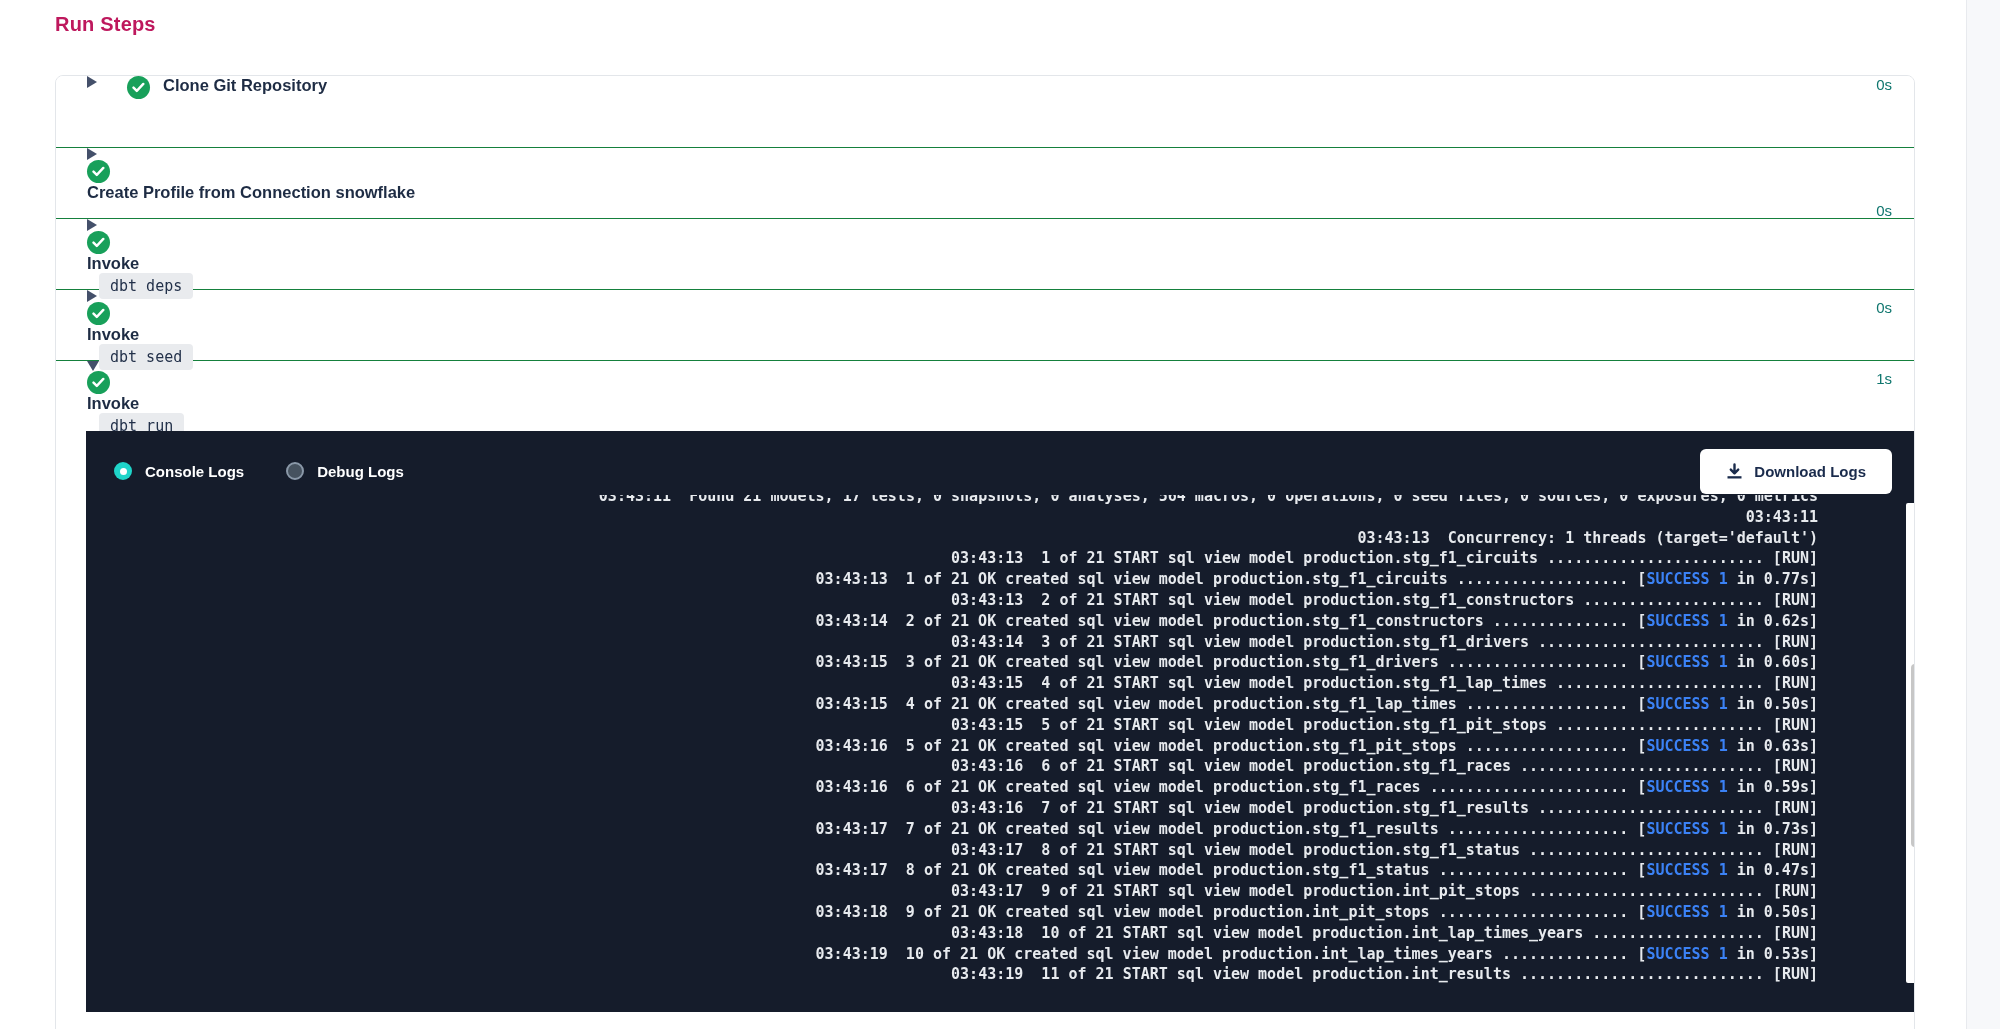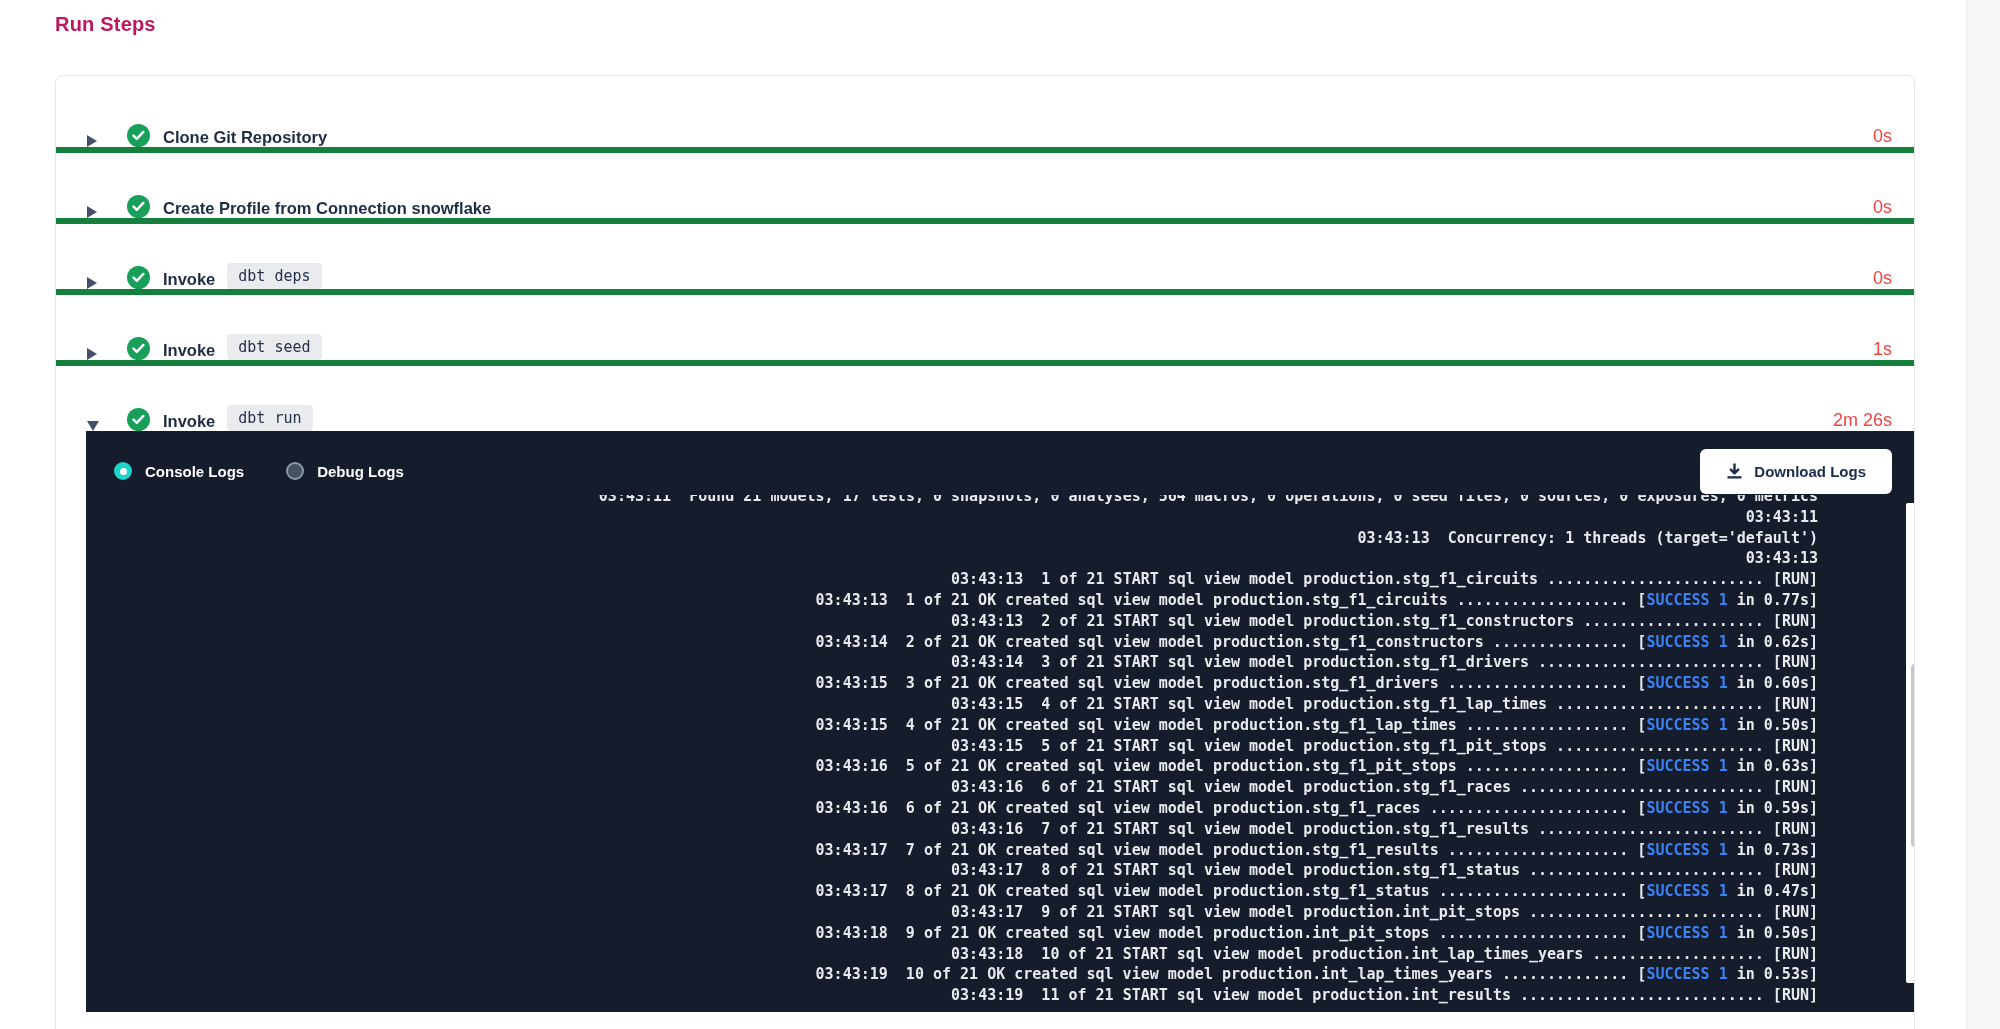--- a/index.html
+++ b/index.html
@@ -6,38 +6,38 @@
   html, body { width: 2000px; height: 1029px; overflow: hidden; background: #ffffff;
     font-family: "Liberation Sans", sans-serif; }
   .page-title { position: absolute; left: 55px; top: 13px; font-size: 20px; font-weight: 700;
     color: #be185d; letter-spacing: .2px; }
   .right-gutter { position: absolute; left: 1966px; top: 0; width: 34px; height: 1029px;
     background: #f7f8fa; border-left: 1px solid #e8eaee; }
 
   .steps-card { position: absolute; left: 55px; top: 75px; width: 1860px; height: 1020px;
     border: 1px solid #e3e6ea; border-radius: 8px; background: #ffffff; overflow: hidden; }
 
-  .step-row { height: 71px; display: flex; align-items: flex-end; padding: 0 22px 0 31px;
+  .step-row { height: 71px; display: flex; align-items: flex-start; padding: 0 22px 0 31px;
     background: #fff; cursor: pointer; }
-  .step-row + .step-row { border-top: 6px solid #15803d; }
+  .step-row + .step-row { border-top: 1px solid #15803d; flex-direction: column; }
 
   .caret { width: 14px; display: inline-flex; margin-right: 26px; }
   .caret-right { width: 0; height: 0; border-left: 10px solid #44506a;
     border-top: 6px solid transparent; border-bottom: 6px solid transparent; }
   .caret-down { width: 0; height: 0; border-top: 10px solid #44506a;
     border-left: 6px solid transparent; border-right: 6px solid transparent; }
 
   .check-circle { width: 23px; height: 23px; border-radius: 50%; background: #18a05a;
     display: inline-flex; align-items: center; justify-content: center; margin-right: 13px; flex: none; }
   .check-circle svg { display: block; }
 
   .step-label { font-size: 16.5px; font-weight: 700; color: #1e2c44; }
   .code-badge { margin-left: 12px; background: #e9ebee; border-radius: 4px; padding: 4px 11px;
     font-family: "DejaVu Sans Mono", monospace; font-size: 15px; color: #23314a; }
-  .step-duration { margin-left: auto; font-size: 18px; color: #ef4444; }
+  .step-duration { margin-left: auto; font-size: 15px; color: #0f766e; }
 
   .console-panel { position: relative; height: 581px; background: #151c2b; margin-left: 30px; }
   .console-controls { position: absolute; left: 28px; right: 22px; top: 17px; height: 46px;
     display: flex; align-items: center; }
   .radio-option { display: flex; align-items: center; cursor: pointer; }
   .radio-option + .radio-option { margin-left: 42px; }
   .radio-dot { width: 18px; height: 18px; border-radius: 50%; flex: none;
     display: inline-flex; align-items: center; justify-content: center; }
   .radio-dot.selected { background: #1fd4c9; }
   .radio-dot.selected::after { content: ""; width: 7px; height: 7px; border-radius: 50%; background: #ffffff; }
@@ -152,21 +152,20 @@
         </span>
         <span>Download Logs</span>
       </button>
     </div>
 
     <div class="log-viewport">
       <div id="log-content" class="log-content">
           <div class="log-line">03:43:11  Found 21 models, 17 tests, 0 snapshots, 0 analyses, 564 macros, 0 operations, 0 seed files, 0 sources, 0 exposures, 0 metrics</div>
           <div class="log-line">03:43:11</div>
           <div class="log-line">03:43:13  Concurrency: 1 threads (target='default')</div>
-          <div class="log-line">03:43:13</div>
           <div class="log-line">03:43:13  1 of 21 START sql view model production.stg_f1_circuits ........................ [RUN]</div>
           <div class="log-line">03:43:13  1 of 21 OK created sql view model production.stg_f1_circuits ................... [<span class="log-success">SUCCESS 1</span> in 0.77s]</div>
           <div class="log-line">03:43:13  2 of 21 START sql view model production.stg_f1_constructors .................... [RUN]</div>
           <div class="log-line">03:43:14  2 of 21 OK created sql view model production.stg_f1_constructors ............... [<span class="log-success">SUCCESS 1</span> in 0.62s]</div>
           <div class="log-line">03:43:14  3 of 21 START sql view model production.stg_f1_drivers ......................... [RUN]</div>
           <div class="log-line">03:43:15  3 of 21 OK created sql view model production.stg_f1_drivers .................... [<span class="log-success">SUCCESS 1</span> in 0.60s]</div>
           <div class="log-line">03:43:15  4 of 21 START sql view model production.stg_f1_lap_times ....................... [RUN]</div>
           <div class="log-line">03:43:15  4 of 21 OK created sql view model production.stg_f1_lap_times .................. [<span class="log-success">SUCCESS 1</span> in 0.50s]</div>
           <div class="log-line">03:43:15  5 of 21 START sql view model production.stg_f1_pit_stops ....................... [RUN]</div>
           <div class="log-line">03:43:16  5 of 21 OK created sql view model production.stg_f1_pit_stops .................. [<span class="log-success">SUCCESS 1</span> in 0.63s]</div>

